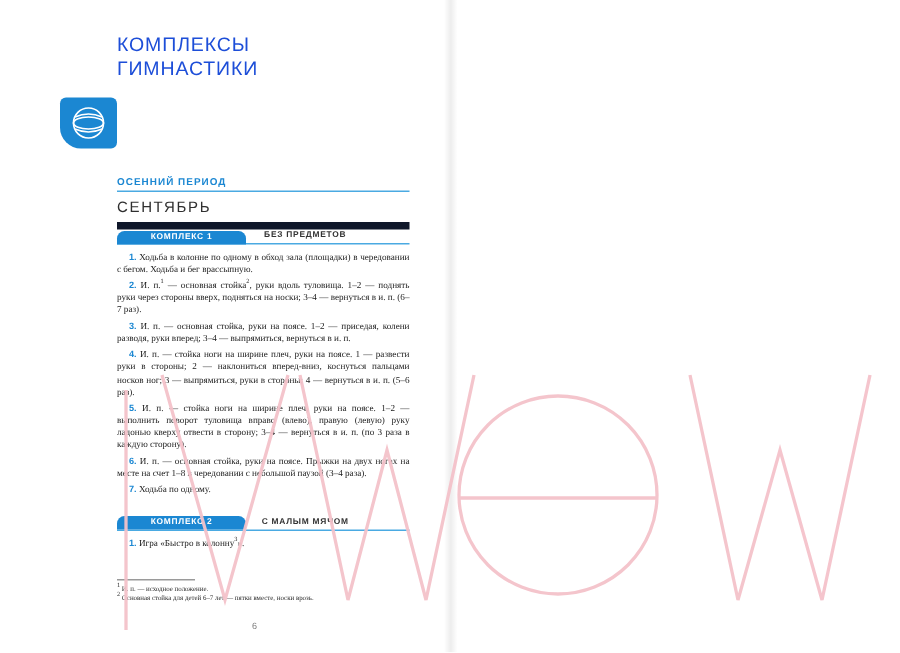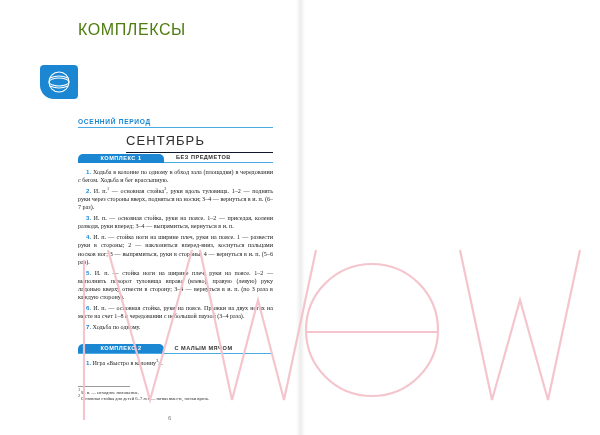--- a/index.html
+++ b/index.html
@@ -46,23 +46,23 @@
     pointer-events: none;
   }
 
   
   .title-block {
     position: absolute;
     left: 78px; top: 22px;
     width: 210px;
   }
   .title-block .line {
-    color: #4d7c0f;
-    font-family: "Liberation Sans", sans-serif;
-    font-size: 16px;
+    color: #1d4ed8;
+    font-family: "Liberation Sans", sans-serif;
+    font-size: 13px;
     letter-spacing: 0.6px;
     line-height: 15.5px;
     font-weight: 400;
     text-transform: uppercase;
     white-space: nowrap;
   }
   .logo {
     position: absolute;
     left: 40px; top: 65px;
     width: 38px; height: 34px;
@@ -82,27 +82,26 @@
     font-size: 6.6px;
     font-weight: bold;
     letter-spacing: 0.7px;
     color: #1b87d2;
     text-transform: uppercase;
     padding-bottom: 2px;
     border-bottom: 1px solid #4aaae2;
   }
   .month {
     font-family: "Liberation Sans", sans-serif;
-    font-size: 13px;
+    font-size: 10px;
     letter-spacing: 1.1px;
     color: #2f2f2f;
     padding: 5px 0 4px 0;
-    border-bottom: 1px solid #0f172a;
-    text-transform: uppercase;
-    margin-left: 48px;
+    border-bottom: 5px solid #0f172a;
+    text-transform: uppercase;
   }
 
   
   .complex-bar {
     position: relative;
     display: flex;
     align-items: center;
     height: 11px;
     margin: 0;
     border-bottom: 1px solid #4aaae2;
@@ -190,20 +189,21 @@
 <body>
 
 <div id="page">
 
   <div class="spread">
 
     <div class="page-left">
 
       <div class="title-block">
         <div class="line">КОМПЛЕКСЫ</div>
+        <div class="line">ГИМНАСТИКИ</div>
       </div>
 
       <div class="logo">
         <svg width="38" height="34" viewBox="0 0 38 34">
           <circle cx="19" cy="17" r="10" fill="none" stroke="#ffffff" stroke-width="1.1"></circle>
           <ellipse cx="19" cy="17" rx="10" ry="4" fill="none" stroke="#ffffff" stroke-width="1.1"></ellipse>
           <path d="M10 13 Q19 9 28 13" fill="none" stroke="#ffffff" stroke-width="1.1"></path>
           <path d="M10 21 Q19 25 28 21" fill="none" stroke="#ffffff" stroke-width="1.1"></path>
         </svg>
       </div>

